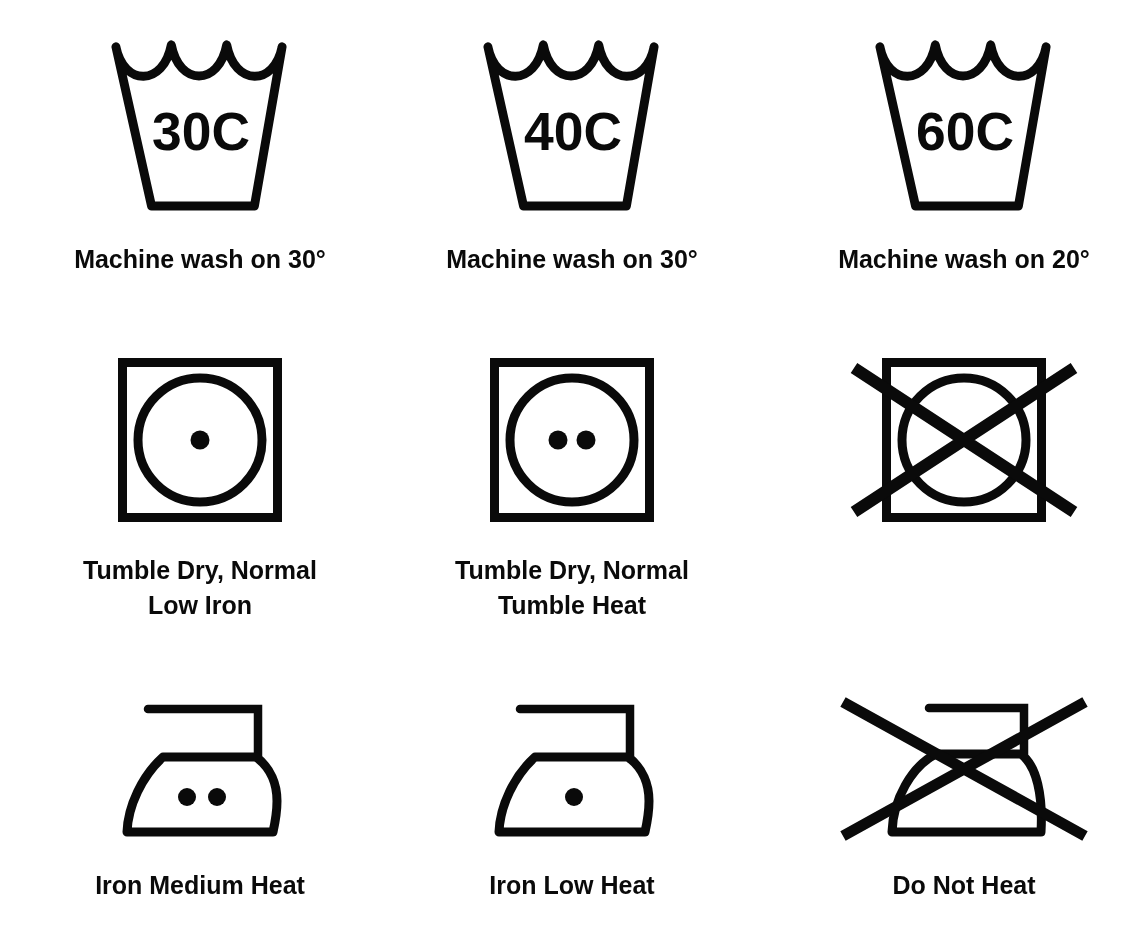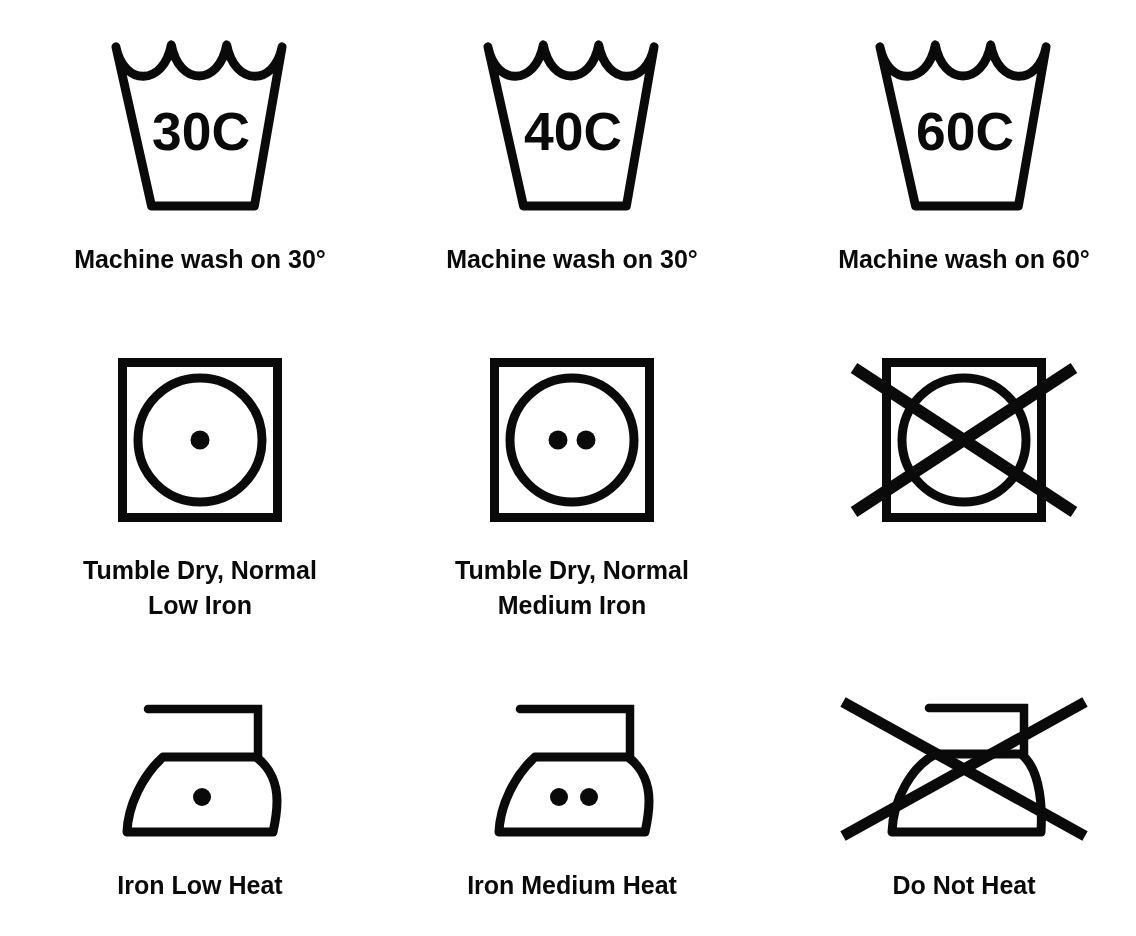--- a/index.html
+++ b/index.html
@@ -74,21 +74,21 @@
       <span></span>
     </figcaption>
   </figure>
 
   <figure class="cell r1">
     <svg class="icon" width="188" height="184" viewBox="0 0 190 186">
       <path class="stroke" d="M 10 18 C 18 58 58 58 66 16 C 74 58 114 58 122 16 C 130 58 170 58 178 18 L 150 179 L 46 179 Z" stroke-width="9" stroke-linejoin="round" stroke-linecap="round"></path>
       <text class="temp-text" x="96" y="104" text-anchor="middle" dominant-baseline="central">60C</text>
     </svg>
     <figcaption class="caption">
-      <span>Machine wash on 60°</span>
+      <span>Machine wash on 20°</span>
       <span></span>
     </figcaption>
   </figure>
 
   <figure class="cell r2">
     <svg class="icon" width="164" height="164" viewBox="0 0 164 164">
       <rect class="stroke" x="4.5" y="4.5" width="155" height="155" stroke-width="9"></rect>
       <circle class="stroke" cx="82" cy="82" r="62" stroke-width="9"></circle>
       <circle class="dot" cx="82" cy="82" r="9.5"></circle>
     </svg>
@@ -100,53 +100,53 @@
 
   <figure class="cell r2">
     <svg class="icon" width="164" height="164" viewBox="0 0 164 164">
       <rect class="stroke" x="4.5" y="4.5" width="155" height="155" stroke-width="9"></rect>
       <circle class="stroke" cx="82" cy="82" r="62" stroke-width="9"></circle>
       <circle class="dot" cx="68" cy="82" r="9.5"></circle>
       <circle class="dot" cx="96" cy="82" r="9.5"></circle>
     </svg>
     <figcaption class="caption">
       <span>Tumble Dry, Normal</span>
-      <span>Medium Iron</span>
+      <span>Tumble Heat</span>
     </figcaption>
   </figure>
 
   <figure class="cell r2">
     <svg class="icon" width="164" height="164" viewBox="0 0 164 164">
       <rect class="stroke" x="4.5" y="4.5" width="155" height="155" stroke-width="9"></rect>
       <circle class="stroke" cx="82" cy="82" r="62" stroke-width="9"></circle>
       <path class="stroke" d="M -28 10 L 192 154 M 192 10 L -28 154" stroke-width="12"></path>
     </svg>
   </figure>
 
   <figure class="cell r3">
     <svg class="icon" width="170" height="142" viewBox="0 0 170 142">
       <path class="stroke" d="M 33 9 L 143 9 L 143 57" stroke-width="8.5" stroke-linecap="round" stroke-linejoin="miter"></path>
       <path class="stroke" d="M 48 57 L 141 57 C 156 68 162 85 162 101 C 162 112 160 123 158 132 L 12 132 C 13 106 27 76 48 57 Z" stroke-width="9" stroke-linejoin="round" stroke-linecap="round"></path>
-      <circle class="dot" cx="87" cy="97" r="9"></circle>
+      <circle class="dot" cx="72" cy="97" r="9"></circle>
+      <circle class="dot" cx="102" cy="97" r="9"></circle>
     </svg>
     <figcaption class="caption">
-      <span>Iron Low Heat</span>
+      <span>Iron Medium Heat</span>
       <span></span>
     </figcaption>
   </figure>
 
   <figure class="cell r3">
     <svg class="icon" width="170" height="142" viewBox="0 0 170 142">
       <path class="stroke" d="M 33 9 L 143 9 L 143 57" stroke-width="8.5" stroke-linecap="round" stroke-linejoin="miter"></path>
       <path class="stroke" d="M 48 57 L 141 57 C 156 68 162 85 162 101 C 162 112 160 123 158 132 L 12 132 C 13 106 27 76 48 57 Z" stroke-width="9" stroke-linejoin="round" stroke-linecap="round"></path>
-      <circle class="dot" cx="72" cy="97" r="9"></circle>
-      <circle class="dot" cx="102" cy="97" r="9"></circle>
+      <circle class="dot" cx="87" cy="97" r="9"></circle>
     </svg>
     <figcaption class="caption">
-      <span>Iron Medium Heat</span>
+      <span>Iron Low Heat</span>
       <span></span>
     </figcaption>
   </figure>
 
   <figure class="cell r3">
     <svg class="icon" width="170" height="142" viewBox="0 0 170 142">
       <path class="stroke" d="M 50 8 L 145 8 L 145 54" stroke-width="8.5" stroke-linecap="round" stroke-linejoin="miter"></path>
       <path class="stroke" d="M 57 54 L 142 54 C 158 66 164 96 162 132 L 13 132 C 14 99 33 66 57 54 Z" stroke-width="9" stroke-linejoin="round" stroke-linecap="round"></path>
       <path class="stroke" d="M -36 2 L 206 136 M 206 2 L -36 136" stroke-width="11"></path>
     </svg>

